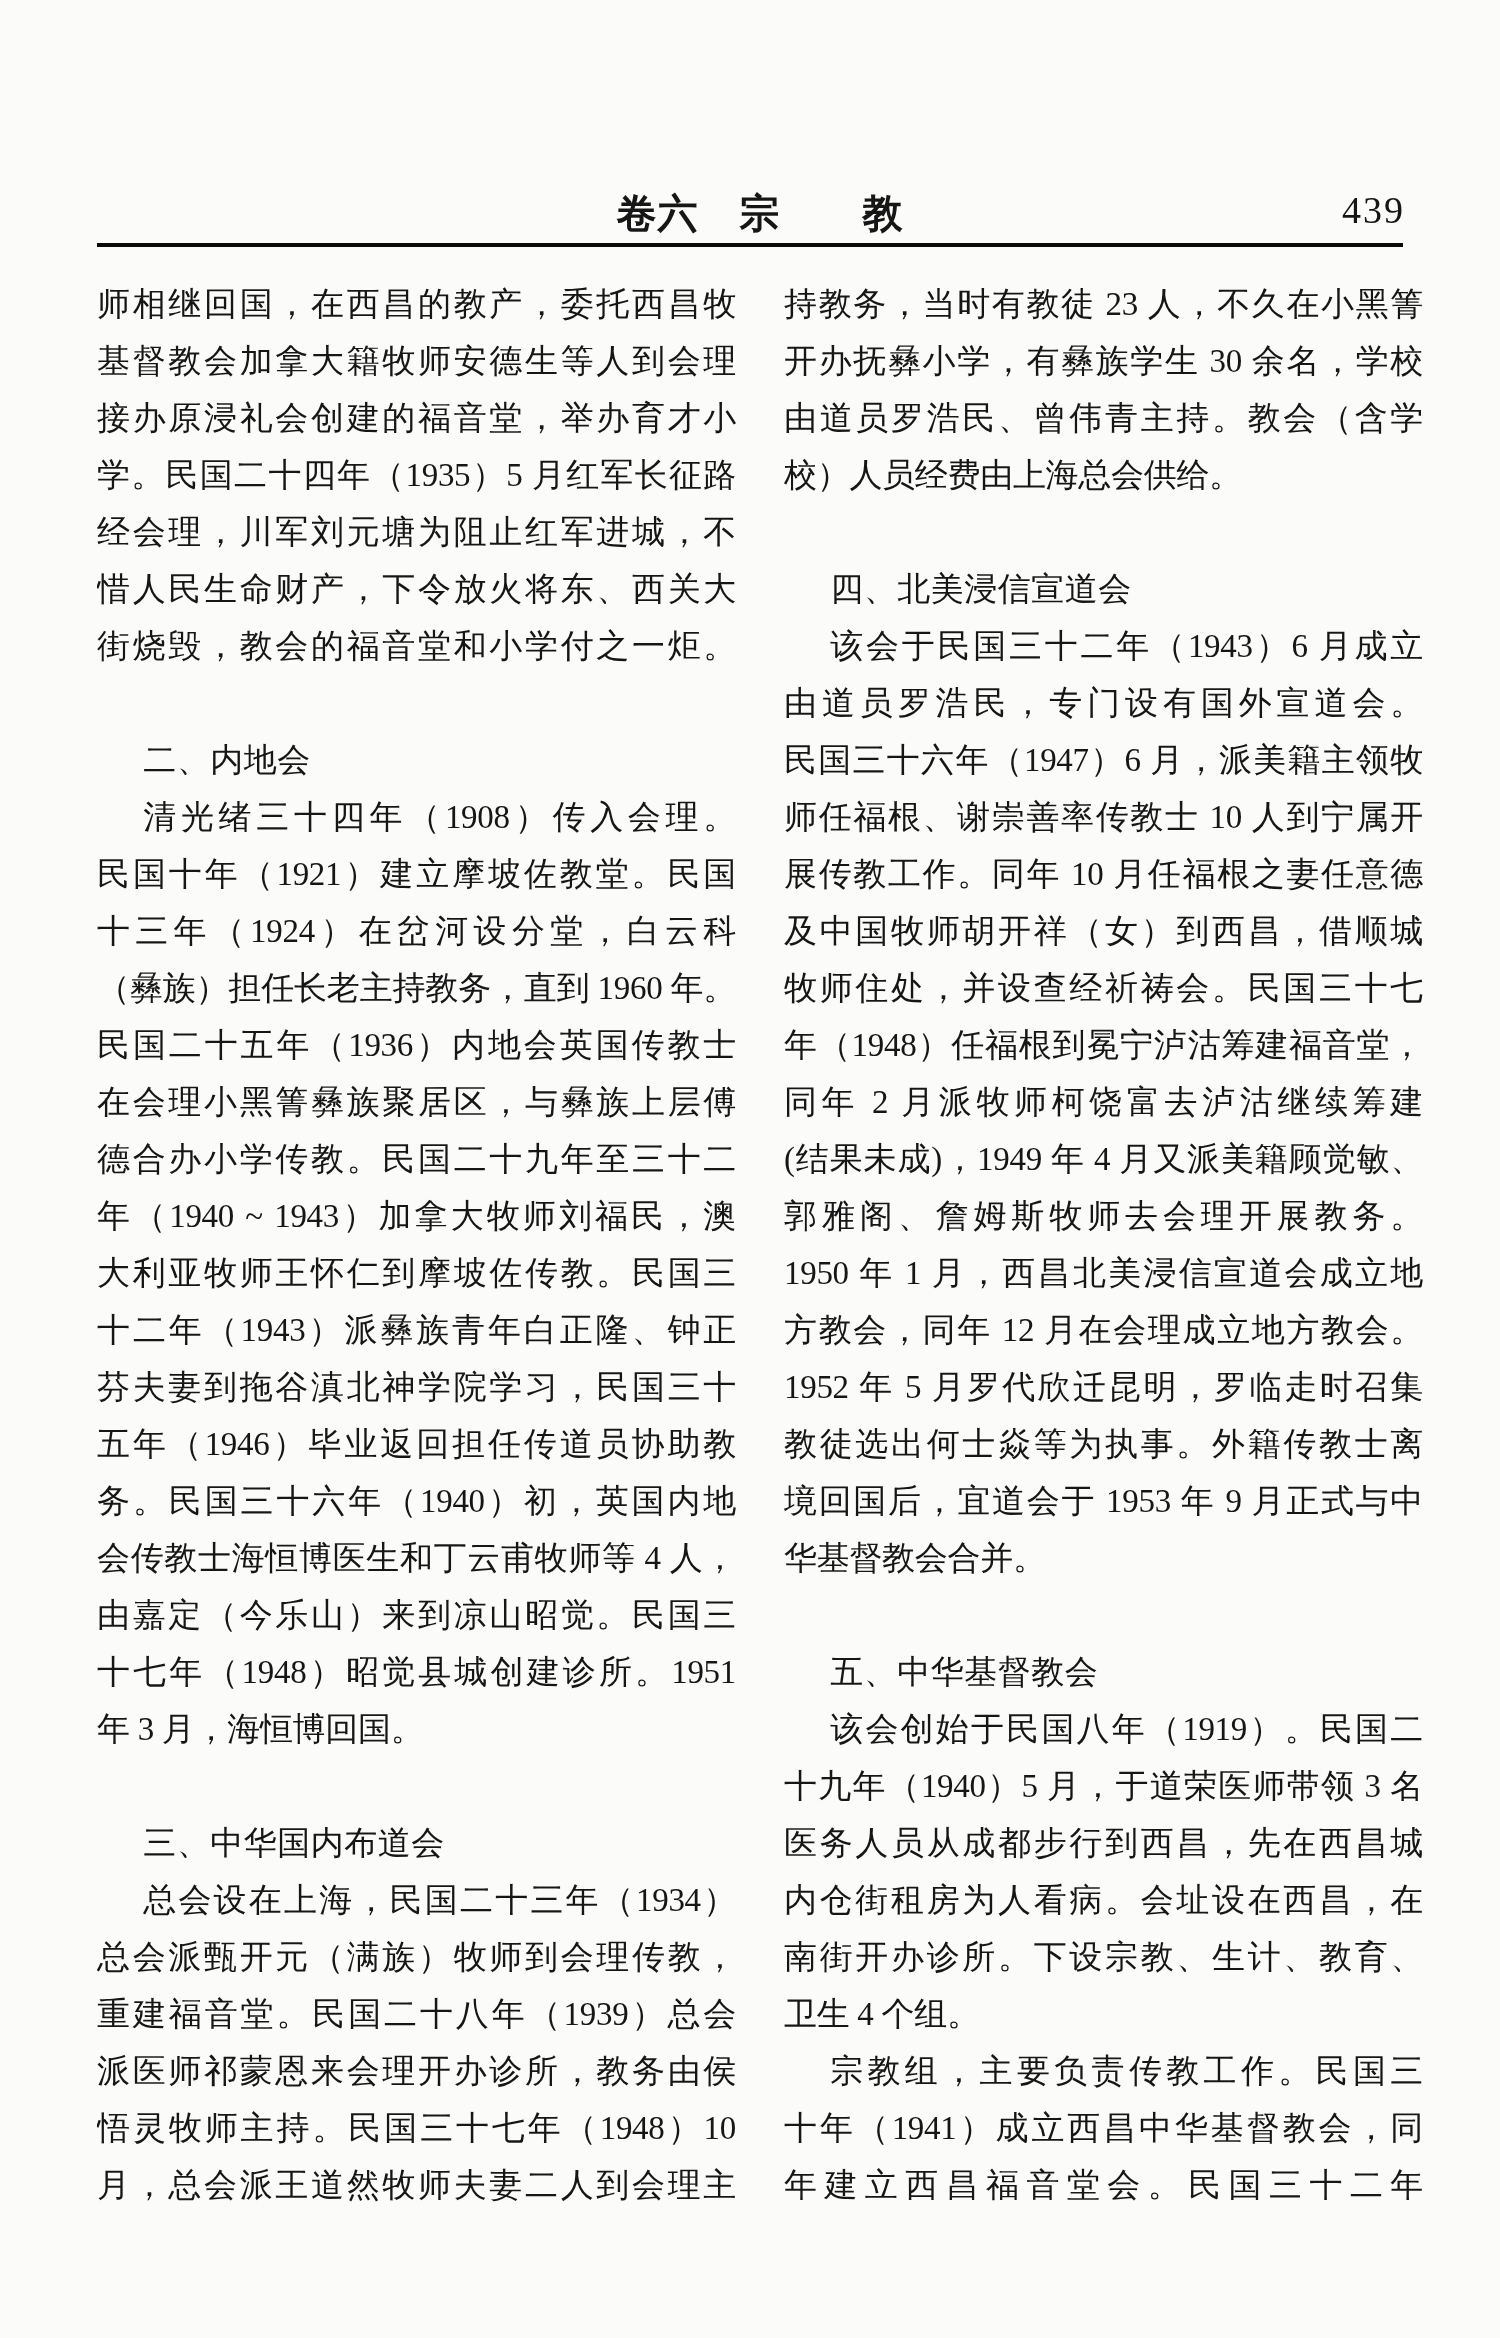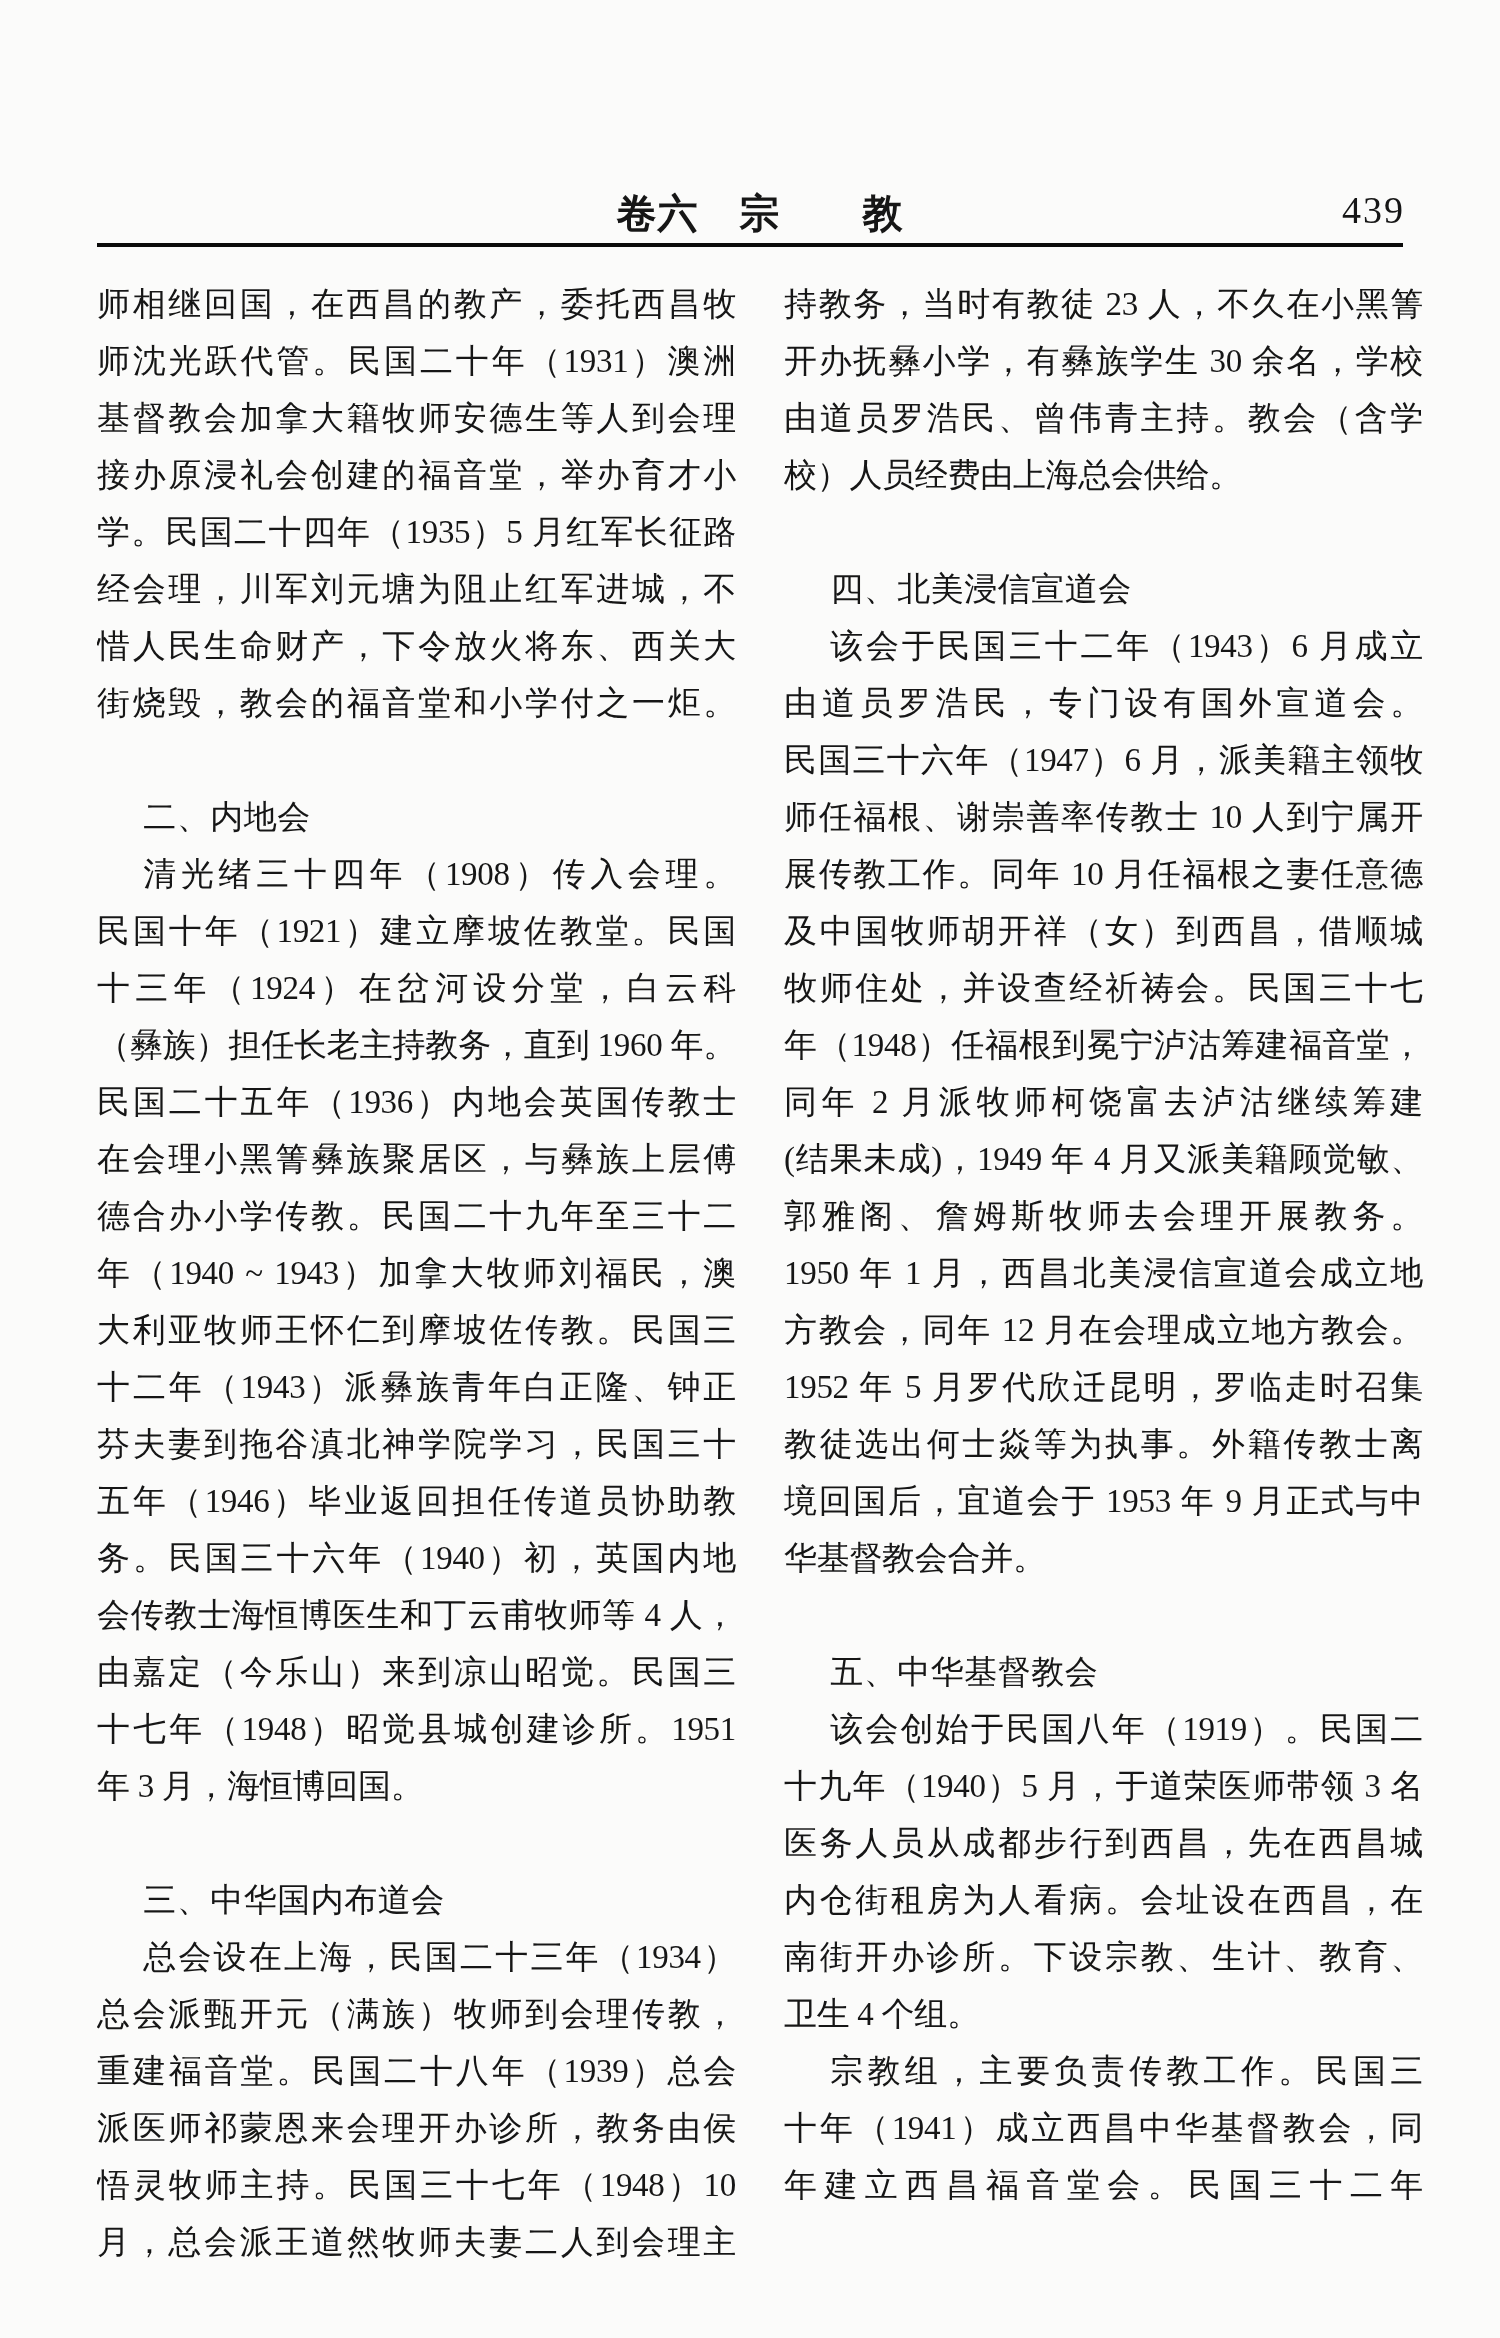--- a/index.html
+++ b/index.html
@@ -53,21 +53,20 @@
 </head>
 <body>
 
 <div class="page">
   <div class="header-title">卷六　宗　　教</div>
   <div class="page-number">439</div>
   <div class="header-rule"></div>
   <div class="content">
     <div class="col">
         <div class="line">师相继回国，在西昌的教产，委托西昌牧</div>
-        <div class="line">师沈光跃代管。民国二十年（1931）澳洲</div>
         <div class="line">基督教会加拿大籍牧师安德生等人到会理</div>
         <div class="line">接办原浸礼会创建的福音堂，举办育才小</div>
         <div class="line">学。民国二十四年（1935）5 月红军长征路</div>
         <div class="line">经会理，川军刘元塘为阻止红军进城，不</div>
         <div class="line">惜人民生命财产，下令放火将东、西关大</div>
         <div class="line">街烧毁，教会的福音堂和小学付之一炬。</div>
         <div class="sp"></div>
         <div class="h">二、内地会</div>
         <div class="line ind">清光绪三十四年（1908）传入会理。</div>
         <div class="line">民国十年（1921）建立摩坡佐教堂。民国</div>

